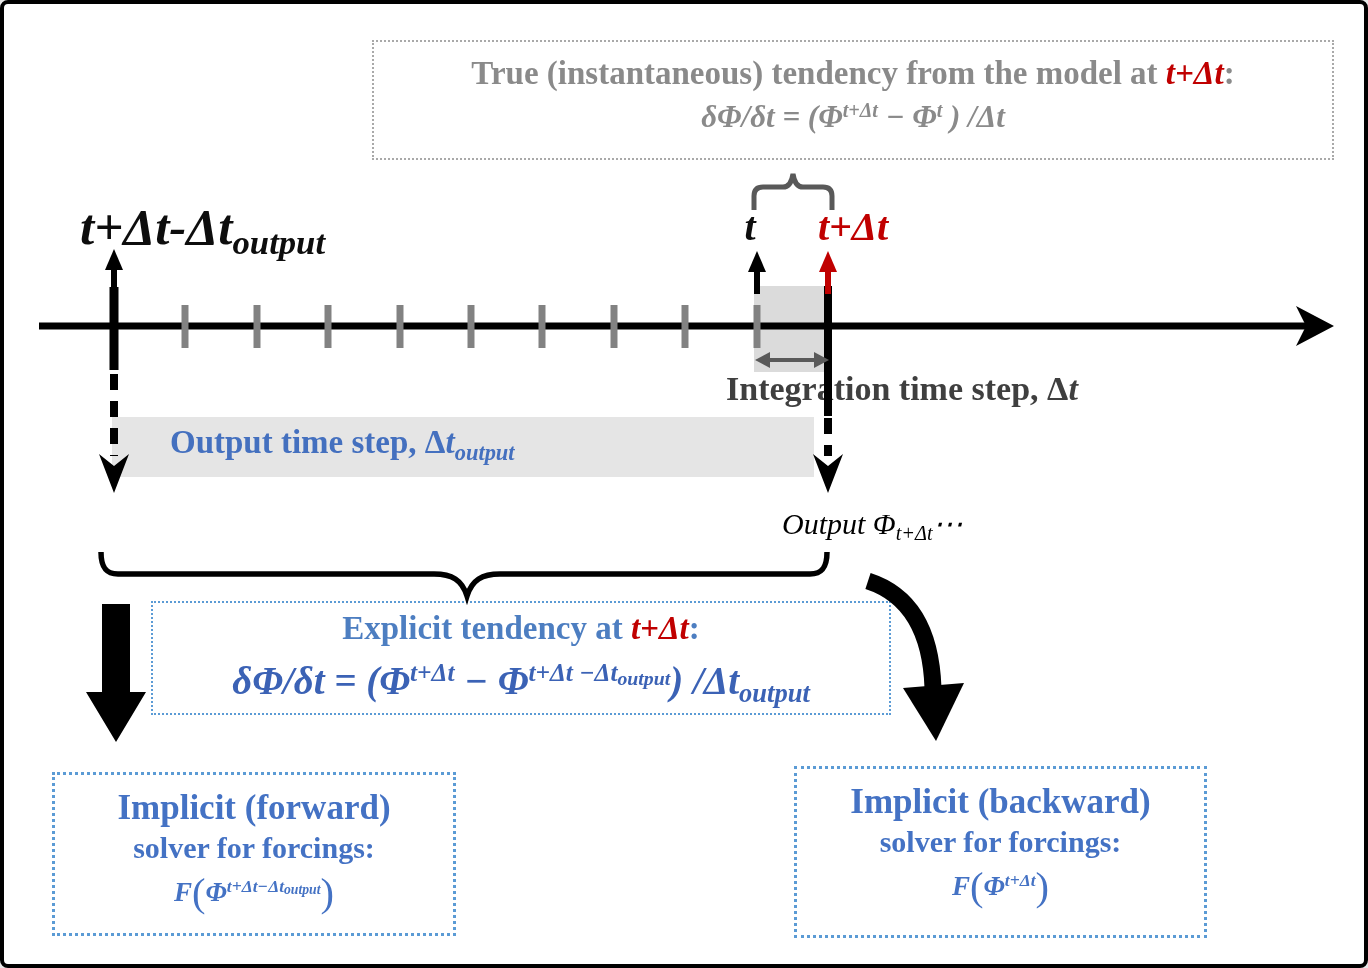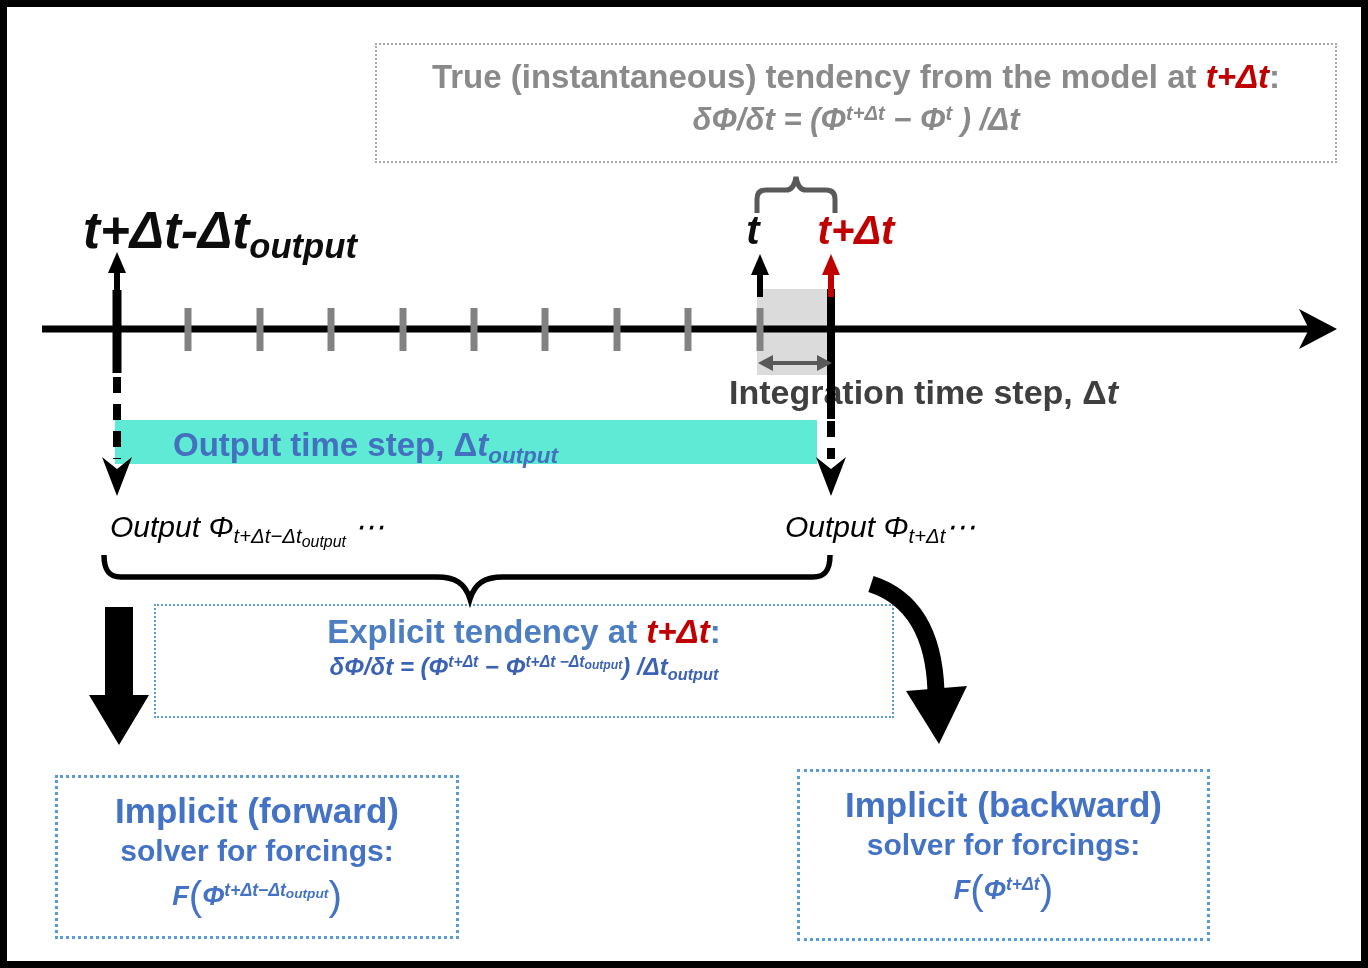--- a/index.html
+++ b/index.html
@@ -1,19 +1,19 @@
 <!DOCTYPE html>
 <html><head>
 <meta charset="utf-8">
 <style>
   html,body{margin:0;padding:0;background:#e8e8e8;}
   .canvas{
     position:relative;width:1368px;height:968px;box-sizing:border-box;
-    background:#ffffff;border:7px solid #000000;border-radius:0;overflow:hidden;
-    font-family:Liberation Sans, sans-serif;
+    background:#ffffff;border:4px solid #000000;border-radius:8px;overflow:hidden;
+    font-family:Liberation Serif, serif;
   }
   .abs{position:absolute;}
   .svg-layer{position:absolute;left:0;top:0;z-index:5;pointer-events:none;}
   .b{font-weight:bold;}
   .it{font-style:italic;}
   .red{color:#c00000;}
   .sup{font-size:65%;vertical-align:0.5em;}
   .sub{font-size:68%;vertical-align:-0.3em;}
   .sub2{font-size:78%;vertical-align:-0.22em;}
   .supsub{font-size:78%;vertical-align:-0.18em;}
@@ -25,34 +25,34 @@
   }
   .top-box .l1{margin-top:12px;font-size:33px;font-weight:bold;line-height:1.2;}
   .top-box .l2{font-size:31px;font-weight:bold;line-height:1.2;margin-top:4px;}
 
   .left-point-label{left:76px;top:194px;font-size:51px;color:#0d0d0d;z-index:1;white-space:nowrap;}
   .t-label{left:720px;top:202px;width:52px;text-align:center;font-size:40px;color:#0d0d0d;z-index:1;line-height:1.05;}
   .tdt-label{left:799px;top:202px;width:100px;text-align:center;font-size:40px;z-index:1;line-height:1.05;}
 
   .integration-label{left:722px;top:366px;font-size:34px;color:#3f3f3f;z-index:1;white-space:nowrap;}
 
-  .output-bar{left:108px;top:413px;width:702px;height:44px;background:#5eead4;z-index:1;}
+  .output-bar{left:108px;top:413px;width:702px;height:60px;background:#e5e5e5;z-index:1;}
   .output-bar .txt{position:absolute;left:58px;top:0;height:50px;line-height:50px;
     font-size:33px;color:#4470bf;white-space:nowrap;}
 
   .output-label{top:502px;font-size:30px;color:#000;z-index:1;white-space:nowrap;}
   .output-label.left{left:103px;}
   .output-label.right{left:778px;}
 
   .diagnosed-box{
     left:147px;top:597px;width:736px;height:110px;z-index:1;
     border:2px dotted #5b9bd5;text-align:center;
   }
   .diagnosed-box .title{margin-top:6px;font-size:33px;font-weight:bold;color:#4d7ec1;line-height:1.2;}
-  .diagnosed-box .formula{font-size:24px;font-weight:bold;color:#3b62b5;white-space:nowrap;line-height:1.2;margin-top:1px;}
+  .diagnosed-box .formula{font-size:39px;font-weight:bold;color:#3b62b5;white-space:nowrap;line-height:1.2;margin-top:8px;}
 
   .solver-box{z-index:1;border:3px dotted #5b9bd5;text-align:center;color:#4472c4;}
   .solver-box.explicit{left:48px;top:768px;width:398px;height:158px;}
   .solver-box.implicit{left:790px;top:762px;width:407px;height:166px;}
   .solver-box .title{margin-top:13px;font-size:35px;font-weight:bold;line-height:1.15;}
   .solver-box .subtitle{font-size:30px;font-weight:bold;line-height:1.2;margin-top:2px;}
   .solver-box .formula{font-size:27px;font-weight:bold;line-height:1.3;margin-top:1px;white-space:nowrap;}
 </style>
 </head>
 <body>
@@ -68,21 +68,20 @@
 
   <div class="abs t-label b it">t</div>
   <div class="abs tdt-label b it red">t+Δt</div>
 
   <div class="abs integration-label b"><span>Integration time step, Δ</span><span class="it">t</span></div>
 
   <div class="abs output-bar">
     <div class="txt b"><span>Output time step,  Δ</span><span class="it">t</span><span class="sub it">output</span></div>
   </div>
 
-  <div class="abs output-label left it"><span>Output Φ</span><span class="sub">t+Δt−Δt</span><span class="sub"><span class="sub2">output</span></span><span> ⋯</span></div>
 
   <div class="abs output-label right it"><span>Output Φ</span><span class="sub">t+Δt</span><span>⋯</span></div>
 
   <div class="abs diagnosed-box">
     <div class="title"><span>Explicit tendency at </span><span class="red it">t+Δt</span><span>:</span></div>
     <div class="formula b it"><span>δΦ/δt = (Φ</span><span class="sup">t+Δt</span><span> − Φ</span><span class="sup"><span>t+Δt −Δt</span><span class="supsub">output</span></span><span>) /Δt</span><span class="sub">output</span></div>
   </div>
 
   <div class="abs solver-box explicit">
     <div class="title">Implicit (forward)</div>

